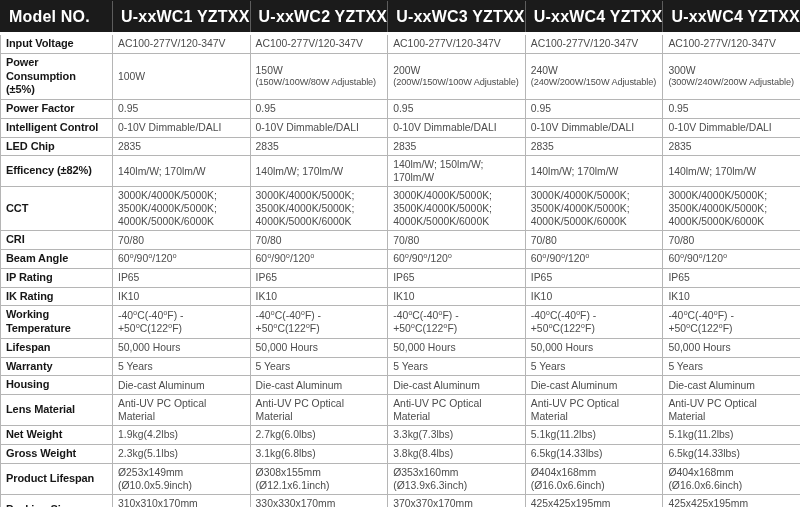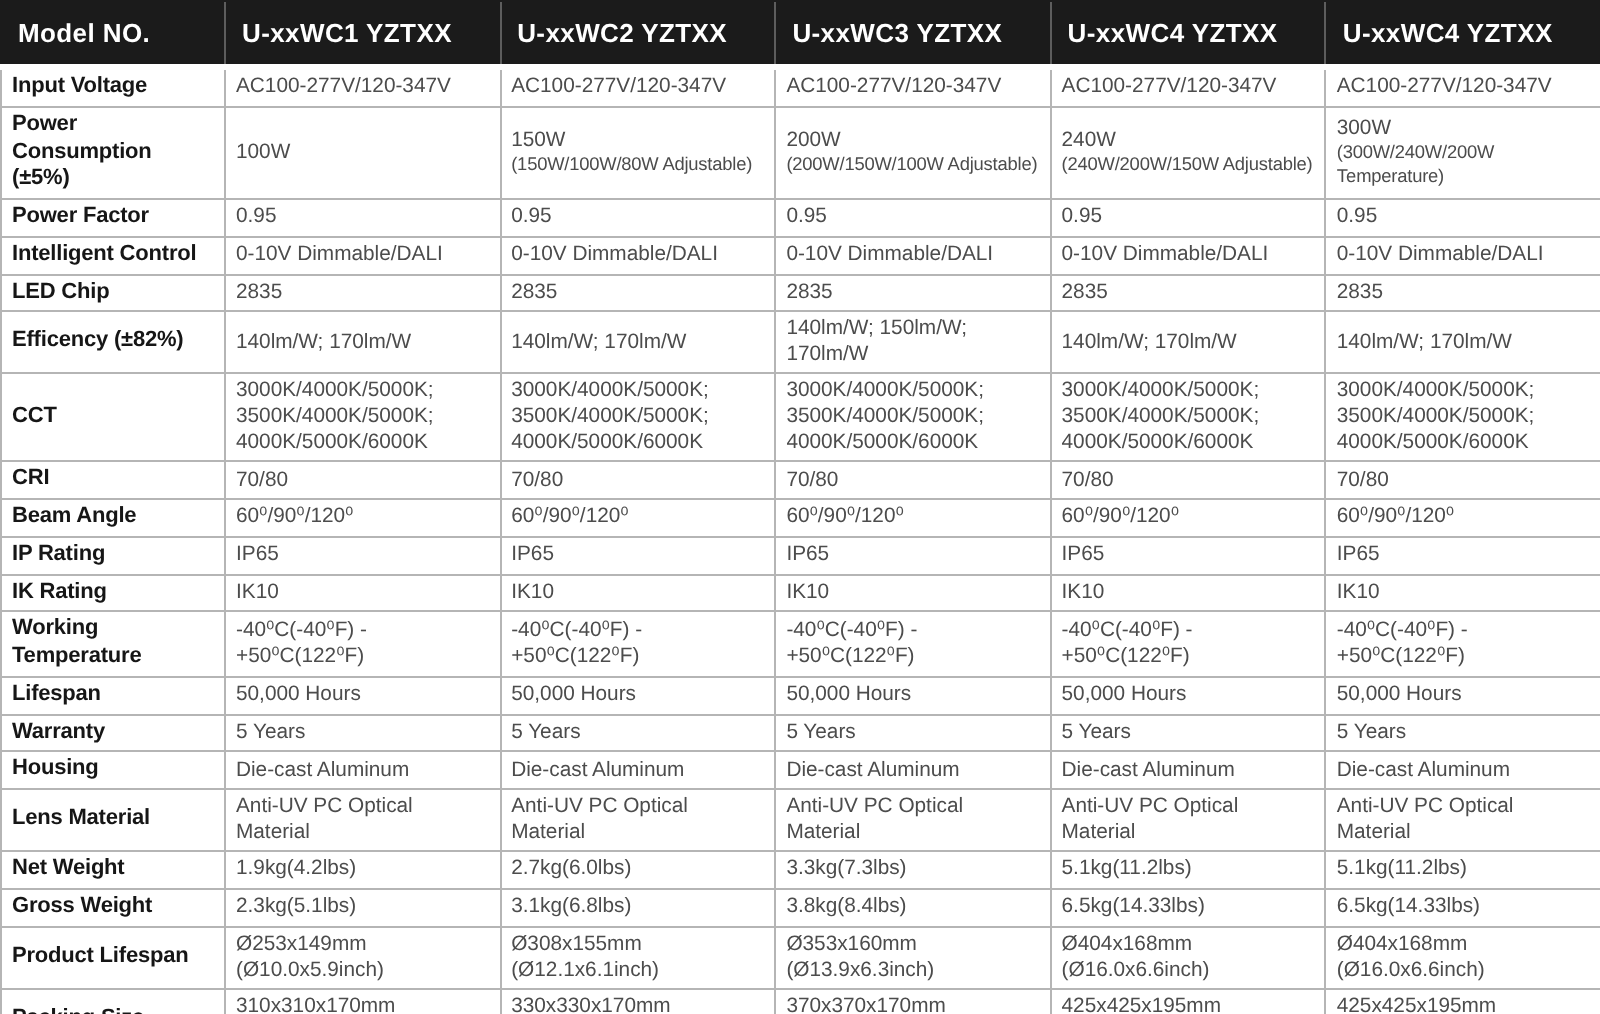--- a/index.html
+++ b/index.html
@@ -13,21 +13,21 @@
     border-collapse: collapse;
     table-layout: fixed;
     border: 1px solid #9e9e9e;
   }
   col.c-label { width: 112px; }
   col.c-data  { width: 137.6px; }
 
   th {
     background: #1b1b1b;
     color: #ffffff;
-    font-size: 13px;
+    font-size: 16px;
     font-weight: bold;
     text-align: left;
     height: 33px;
     padding: 0 8px;
     border-left: 1px solid #5d5d5d;
     border-top: 1px solid #1b1b1b;
     border-bottom: 3px solid #ffffff;
     letter-spacing: 0.2px;
     white-space: nowrap;
     overflow: hidden;
@@ -91,21 +91,21 @@
         <td class="label">Power Consumption
 (±5%)</td>
         <td class="power">100W</td>
         <td class="power">150W
 (150W/100W/80W Adjustable)</td>
         <td class="power">200W
 (200W/150W/100W Adjustable)</td>
         <td class="power">240W
 (240W/200W/150W Adjustable)</td>
         <td class="power">300W
-(300W/240W/200W Temperature)</td>
+(300W/240W/200W Adjustable)</td>
       </tr>
       <tr>
         <td class="label">Power Factor</td>
         <td>0.95</td>
         <td>0.95</td>
         <td>0.95</td>
         <td>0.95</td>
         <td>0.95</td>
       </tr>
       <tr>

